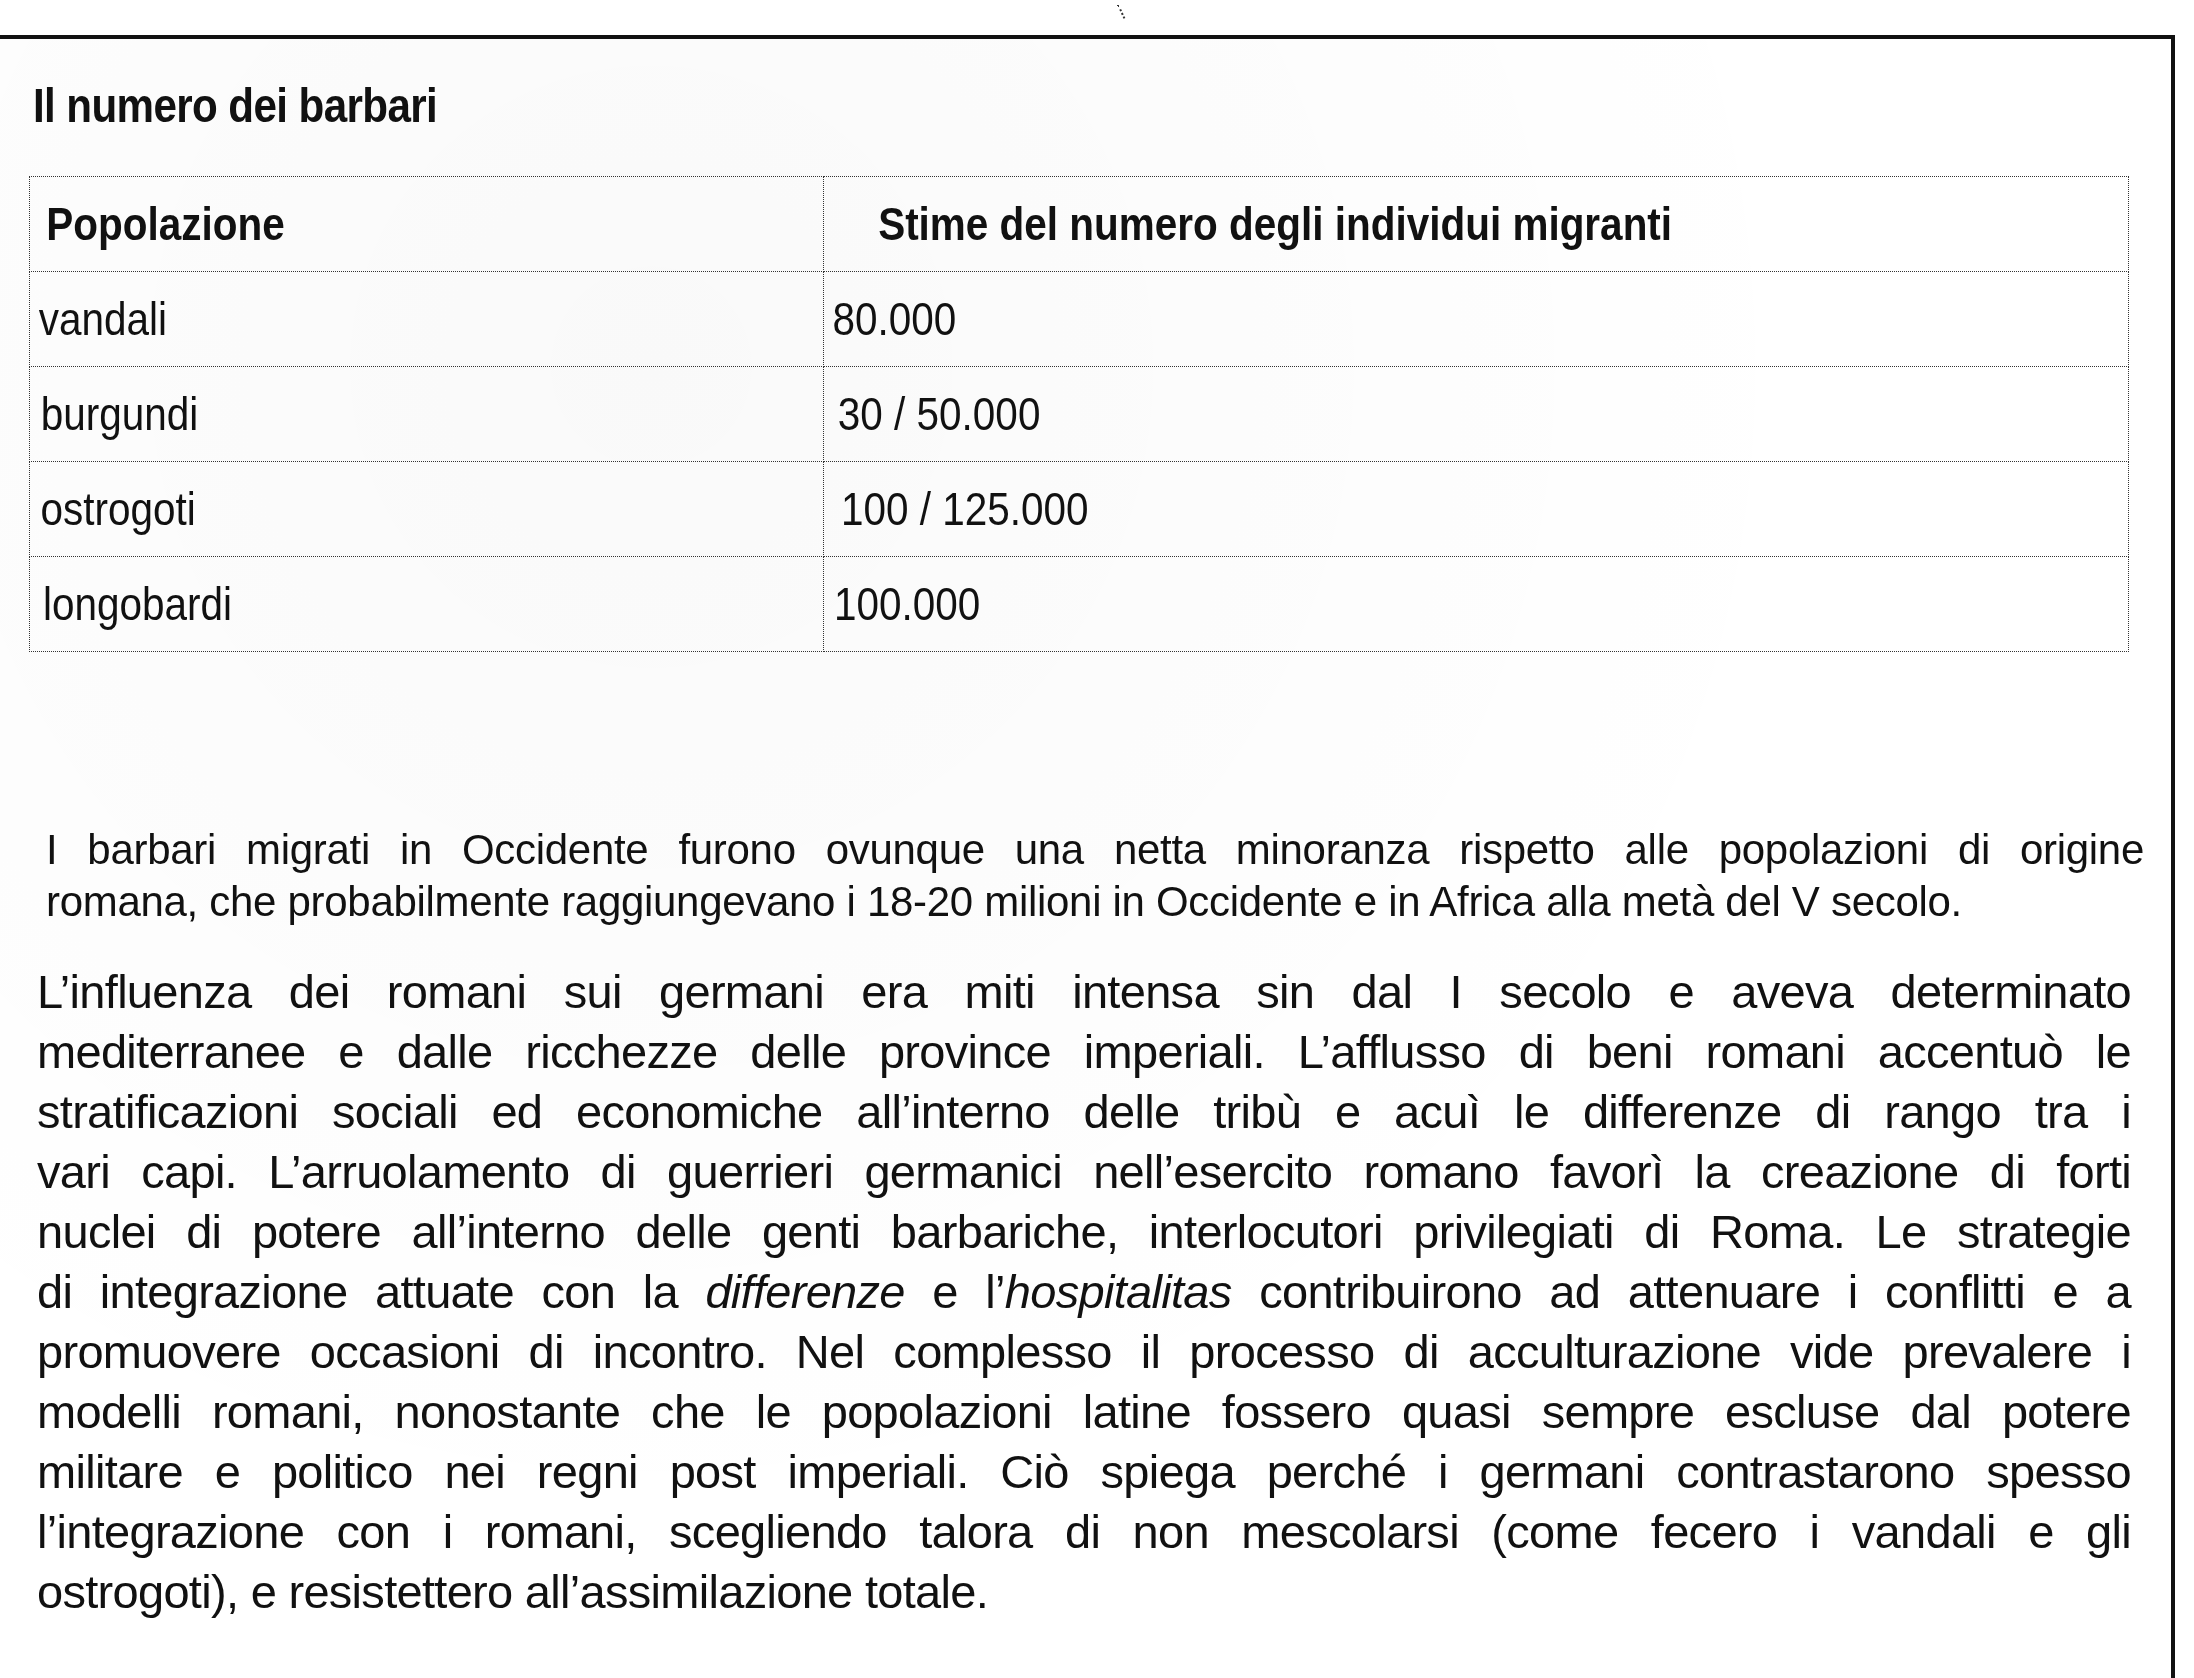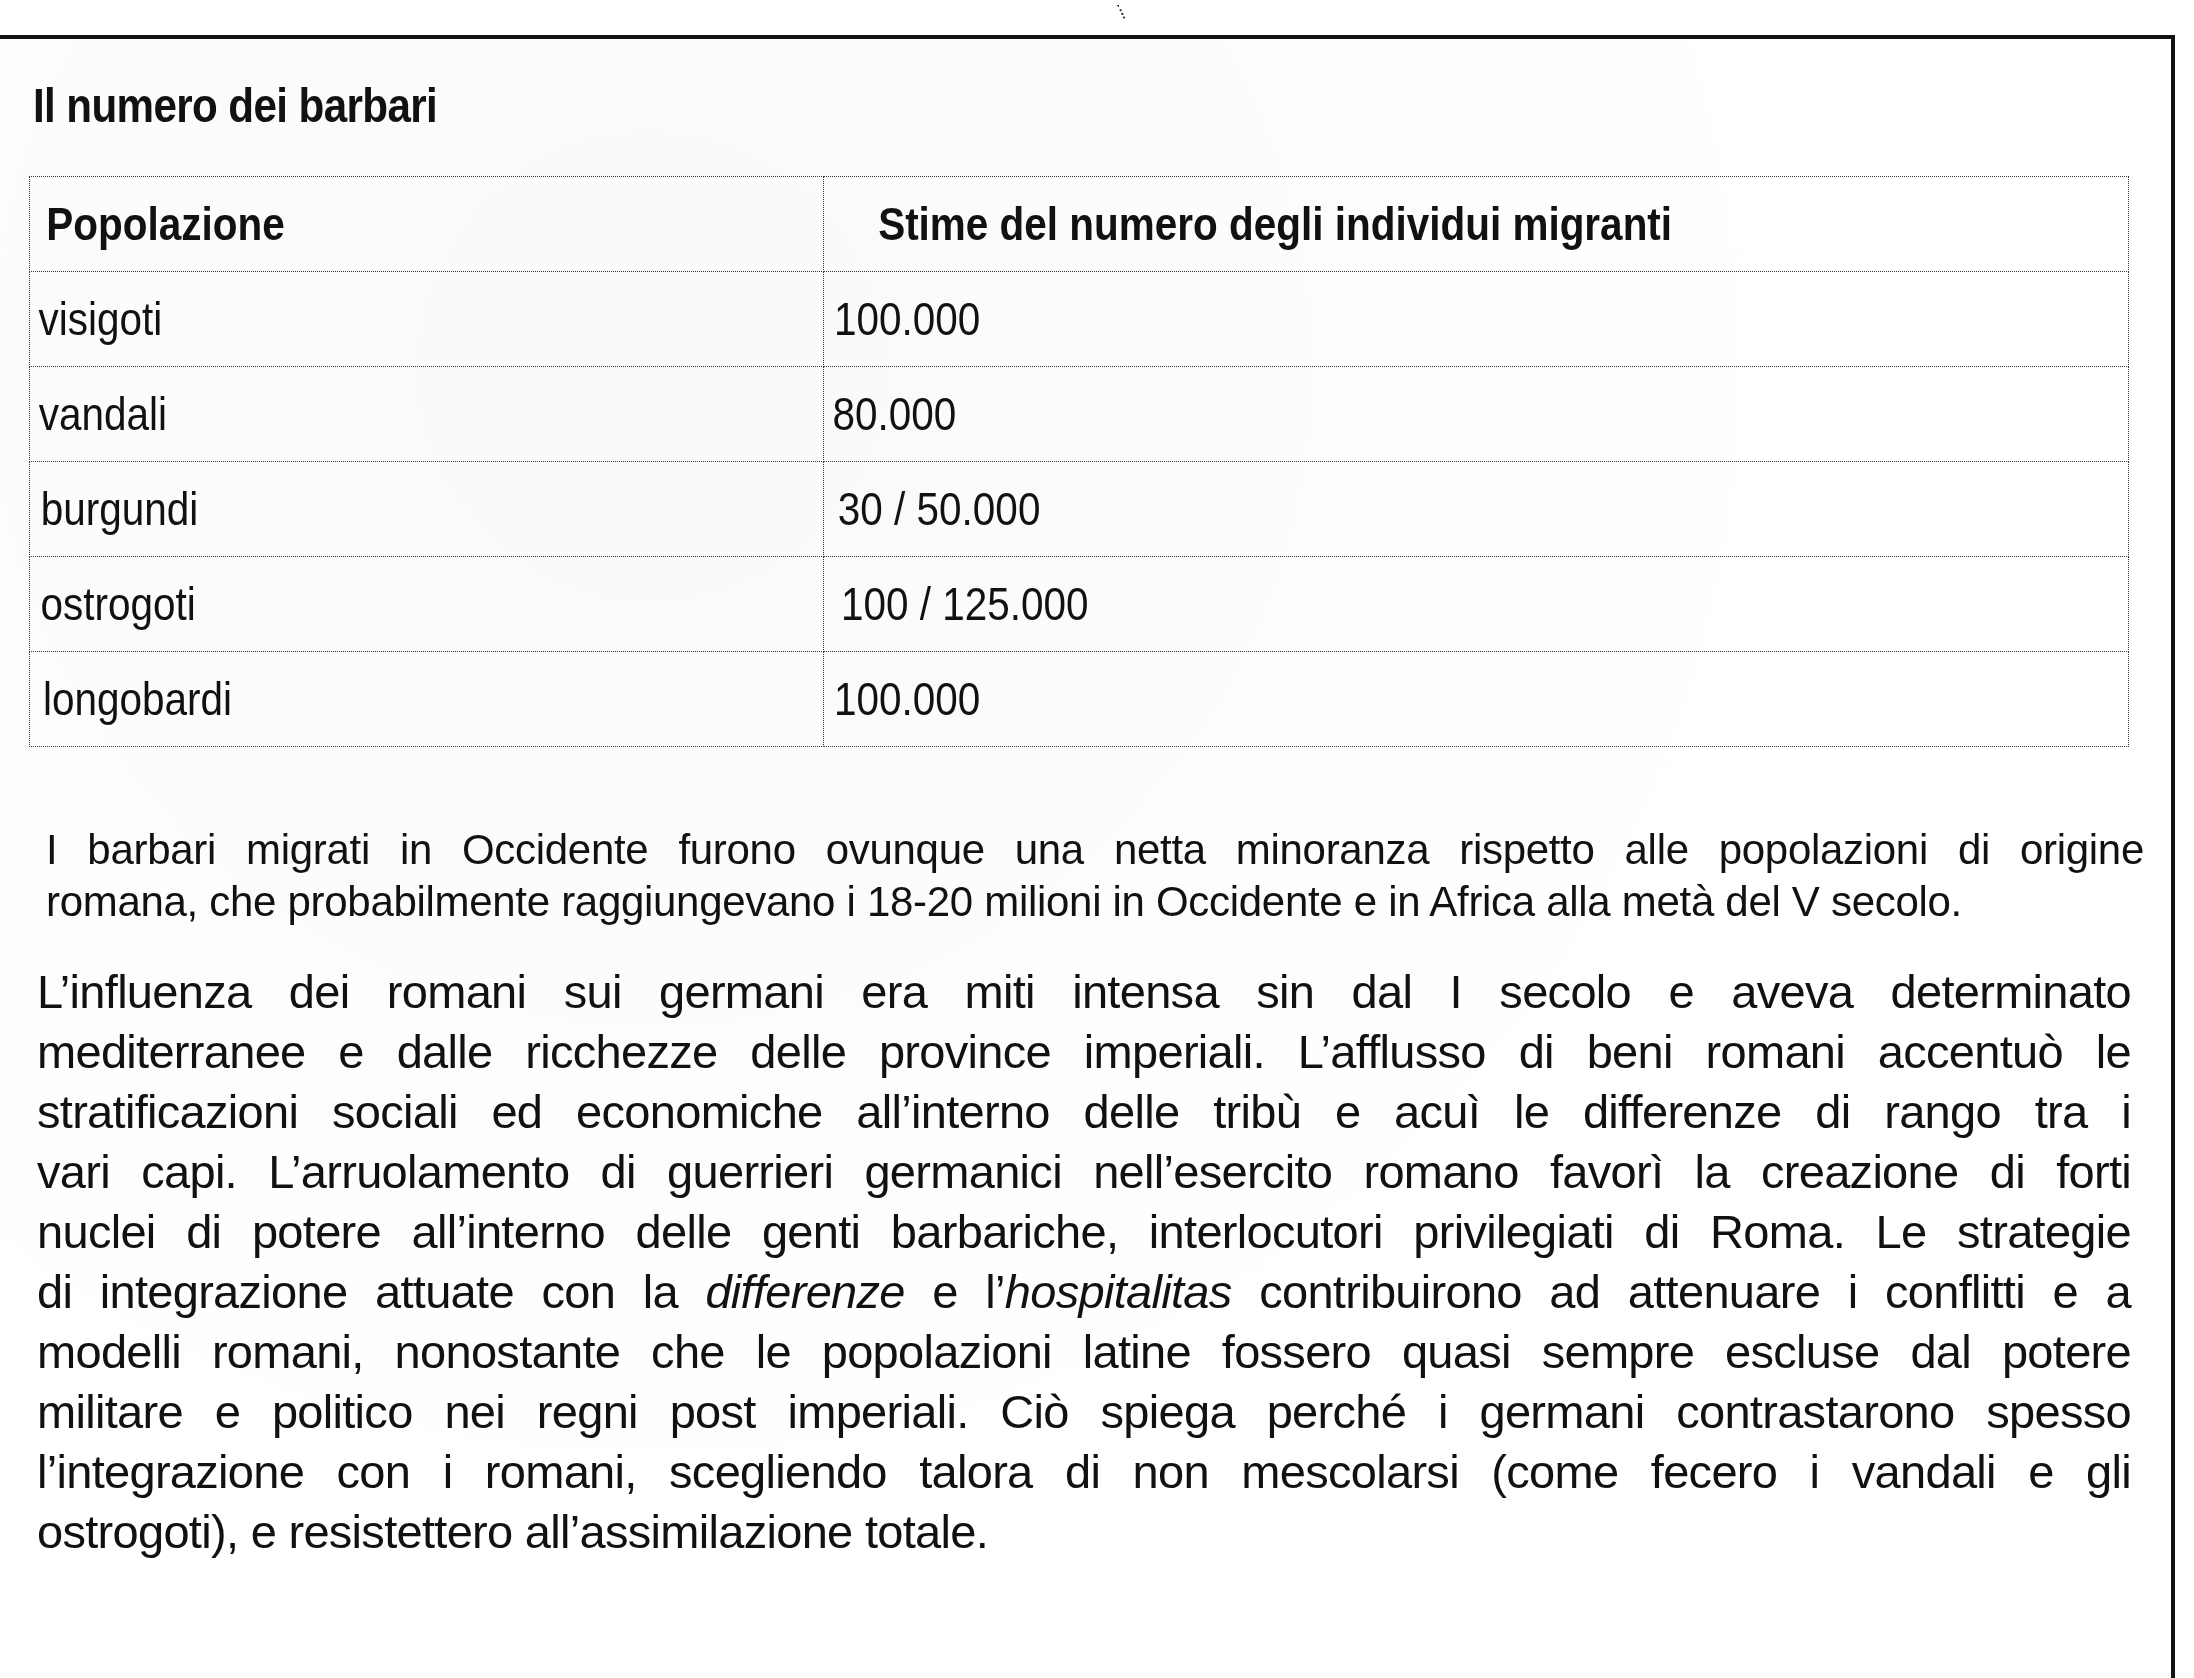--- a/index.html
+++ b/index.html
@@ -129,24 +129,20 @@
       <col class="c2">
     </colgroup>
   <thead>
     <tr>
       <th><span>Popolazione</span></th>
       <th><span>Stime del numero degli individui migranti</span></th>
     </tr>
   </thead>
   <tbody>
     <tr>
-      <td><span>visigoti</span></td>
-      <td><span>100.000</span></td>
-    </tr>
-    <tr>
       <td><span>vandali</span></td>
       <td><span>80.000</span></td>
     </tr>
     <tr>
       <td><span>burgundi</span></td>
       <td><span>30 / 50.000</span></td>
     </tr>
     <tr>
       <td><span>ostrogoti</span></td>
       <td><span>100 / 125.000</span></td>
@@ -163,18 +159,19 @@
   <span class="note-line last">romana, che probabilmente raggiungevano i 18-20 milioni in Occidente e in Africa alla metà del V secolo.</span>
 </p>
 
 <p class="body-text">
   <span class="body-line">L’influenza dei romani sui germani era miti intensa sin dal I secolo e aveva determinato</span>
   <span class="body-line">mediterranee e dalle ricchezze delle province imperiali. L’afflusso di beni romani accentuò le</span>
   <span class="body-line">stratificazioni sociali ed economiche all’interno delle tribù e acuì le differenze di rango tra i</span>
   <span class="body-line">vari capi. L’arruolamento di guerrieri germanici nell’esercito romano favorì la creazione di forti</span>
   <span class="body-line">nuclei di potere all’interno delle genti barbariche, interlocutori privilegiati di Roma. Le strategie</span>
   <span class="body-line"><span>di integrazione attuate con la </span><span class="it">differenze</span><span> e l’</span><span class="it">hospitalitas</span><span> contribuirono ad attenuare i conflitti e a</span></span>
+  <span class="body-line">promuovere occasioni di incontro. Nel complesso il processo di acculturazione vide prevalere i</span>
   <span class="body-line">modelli romani, nonostante che le popolazioni latine fossero quasi sempre escluse dal potere</span>
   <span class="body-line">militare e politico nei regni post imperiali. Ciò spiega perché i germani contrastarono spesso</span>
   <span class="body-line">l’integrazione con i romani, scegliendo talora di non mescolarsi (come fecero i vandali e gli</span>
   <span class="body-line last">ostrogoti), e resistettero all’assimilazione totale.</span>
 </p>
 
 
 </body></html>

